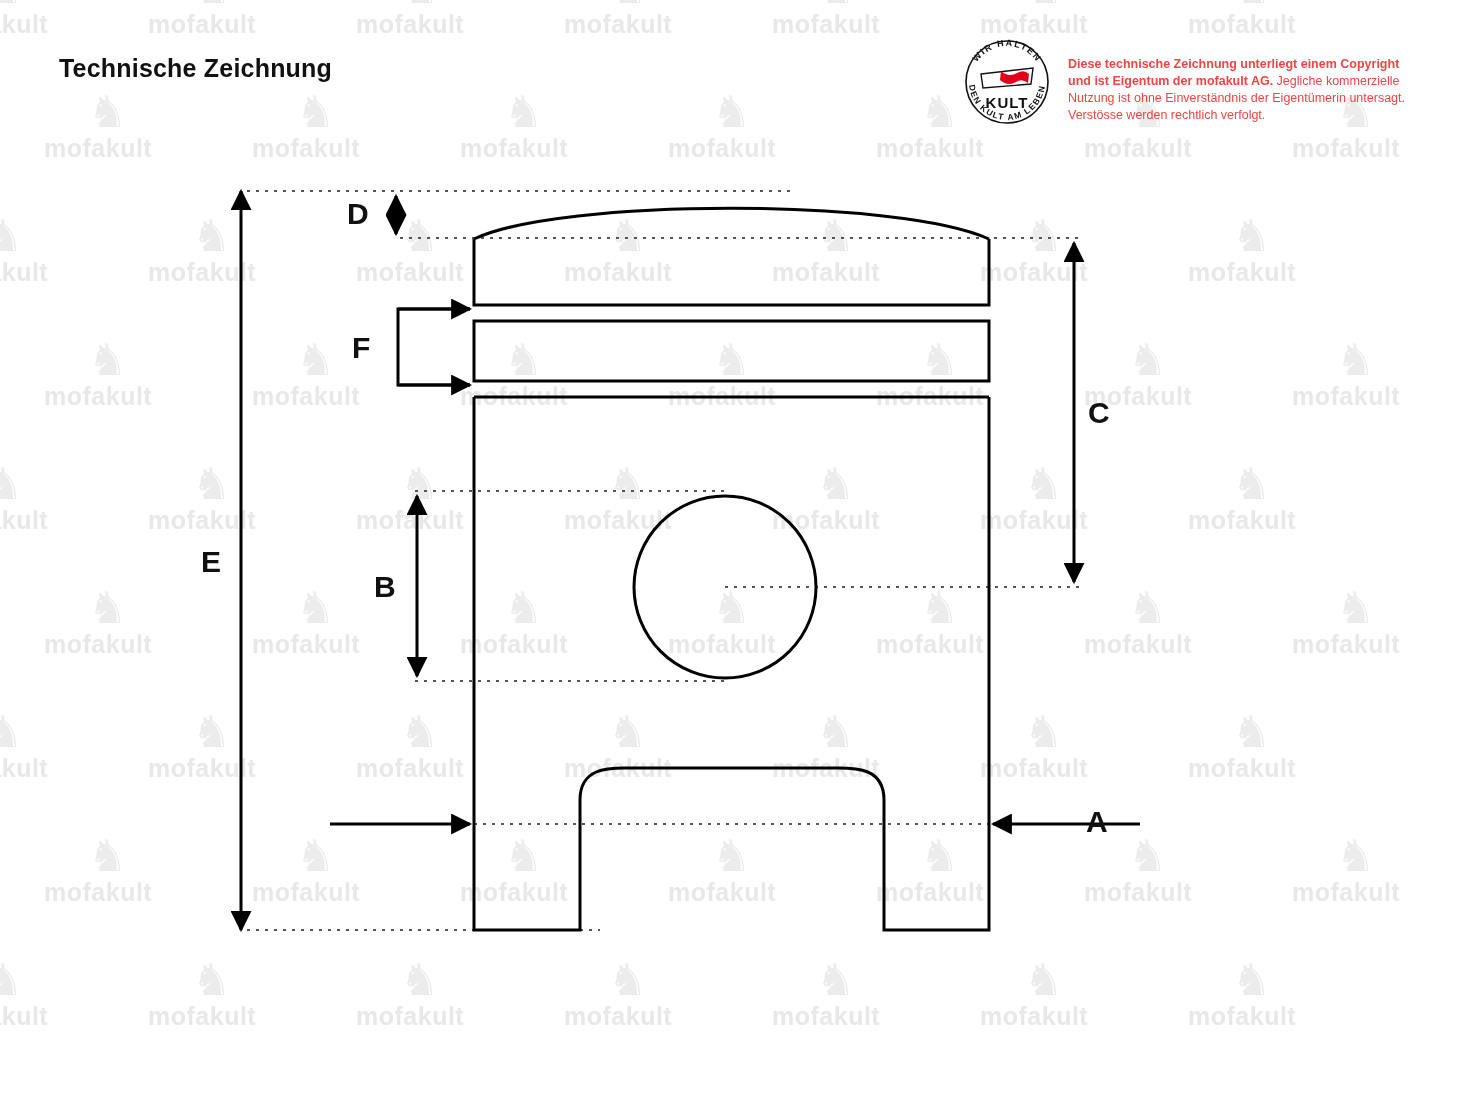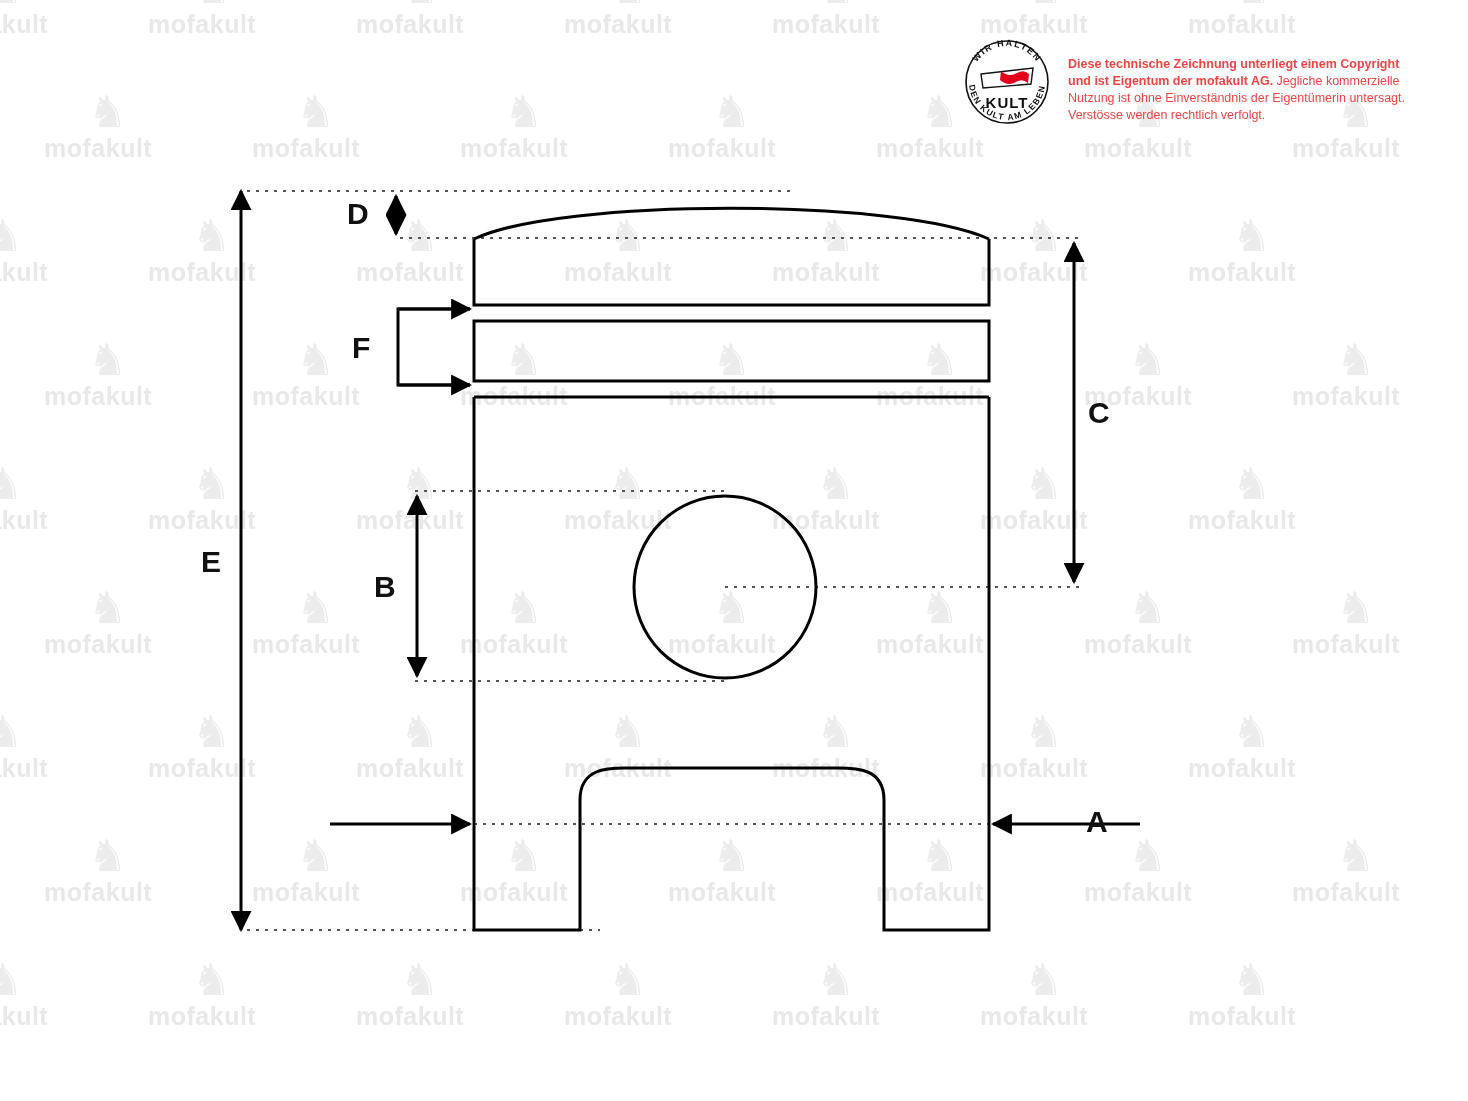--- a/index.html
+++ b/index.html
@@ -211,20 +211,21 @@
       <div class="wm-logo" style="left: 608px; top: 958px;">♞</div>
       <div class="wm" style="left: 564px; top: 1002px;">mofakult</div>
       <div class="wm-logo" style="left: 816px; top: 958px;">♞</div>
       <div class="wm" style="left: 772px; top: 1002px;">mofakult</div>
       <div class="wm-logo" style="left: 1024px; top: 958px;">♞</div>
       <div class="wm" style="left: 980px; top: 1002px;">mofakult</div>
       <div class="wm-logo" style="left: 1232px; top: 958px;">♞</div>
       <div class="wm" style="left: 1188px; top: 1002px;">mofakult</div>
     </div>
 
+  <div id="title">Technische Zeichnung</div>
 
   <div id="logo">
     <svg width="105" height="105" viewBox="0 0 105 105" xmlns="http://www.w3.org/2000/svg">
       <circle cx="52" cy="52" r="41" fill="none" stroke="#111111" stroke-width="1.6"></circle>
       <path id="arcTop" d="M 16 52 A 36 36 0 0 1 88 52" fill="none" stroke="none"></path>
       <path id="arcBot" d="M 14 52 A 38 38 0 0 0 90 52" fill="none" stroke="none"></path>
       <text font-family="Liberation Sans, sans-serif" font-size="9" font-weight="bold" fill="#111111" letter-spacing="1.6">
         <textPath href="#arcTop" startOffset="50%" text-anchor="middle">WIR HALTEN</textPath>
       </text>
       <text font-family="Liberation Sans, sans-serif" font-size="8.5" font-weight="bold" fill="#111111" letter-spacing="1.4">

